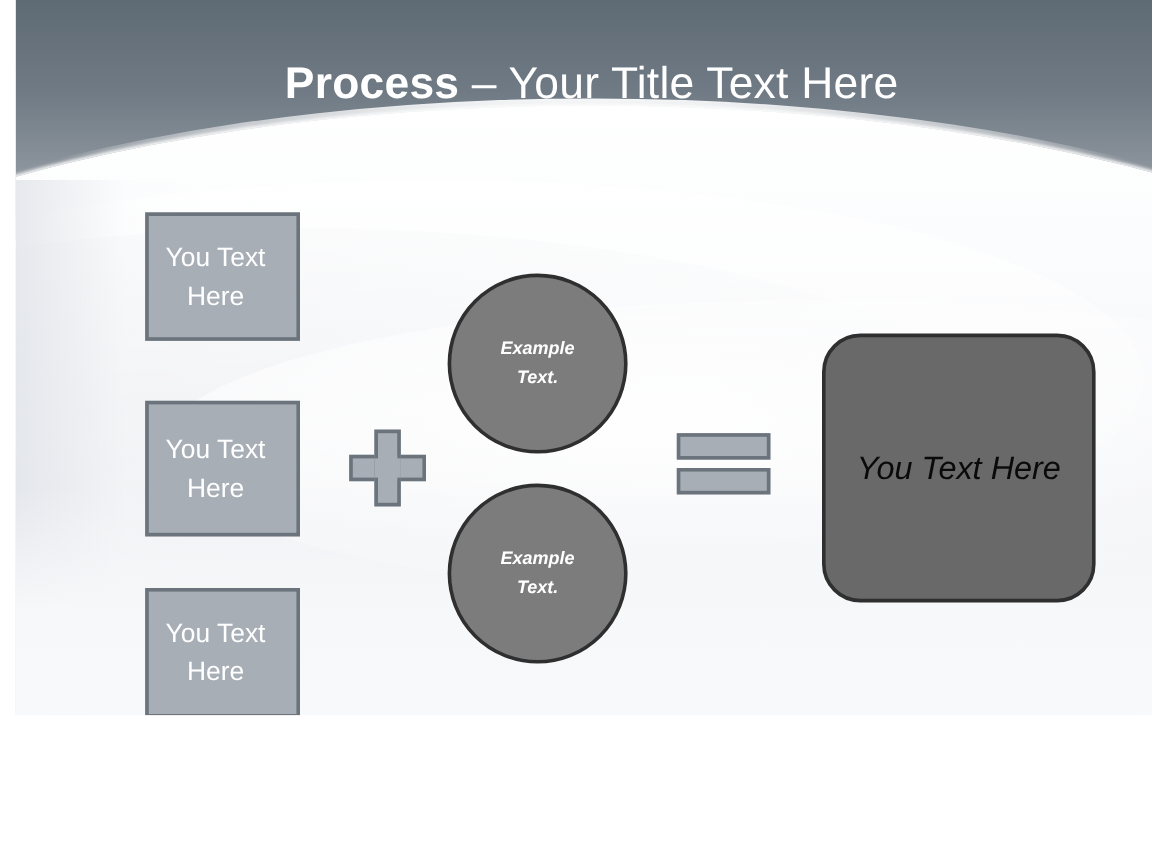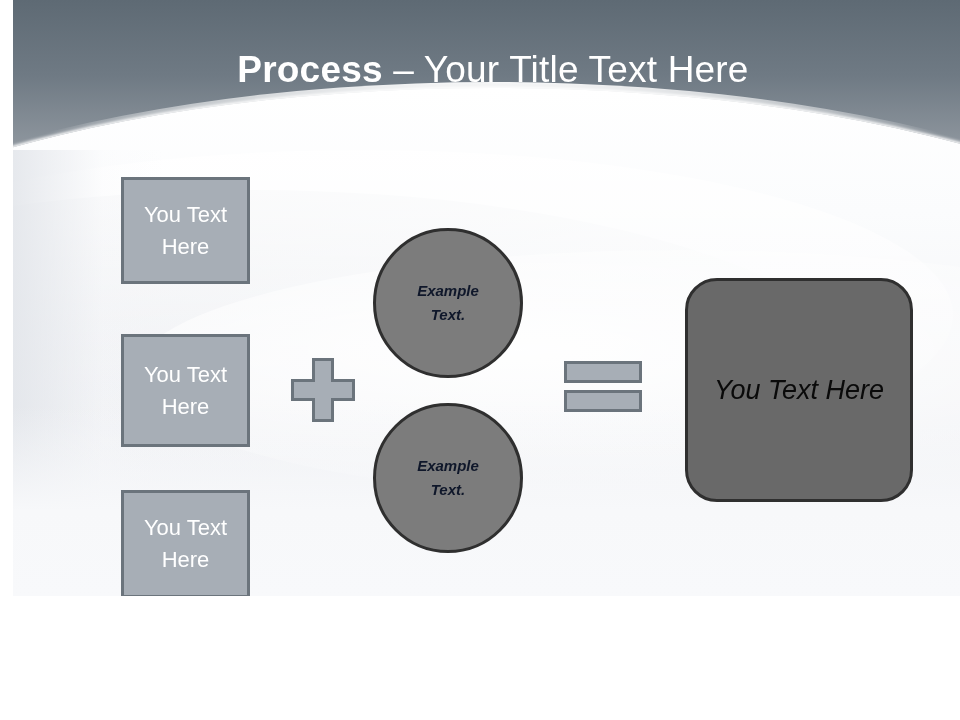--- a/index.html
+++ b/index.html
@@ -126,21 +126,20 @@
     position: absolute;
     box-sizing: border-box;
     background: #a7aeb6;
     border: 3px solid #6b747c;
     color: #ffffff;
     font-size: 22px;
     line-height: 32px;
     text-align: center;
     display: flex;
     align-items: center;
-    justify-content: center;
     padding: 0 14px;
   }
   .input-box .lbl { display: block; }
 
   .op-plus {
     position: absolute;
     left: 278px;
     top: 358px;
     width: 64px;
     height: 64px;
@@ -181,21 +180,21 @@
   }
 
   .circle {
     position: absolute;
     box-sizing: border-box;
     width: 150px;
     height: 150px;
     border-radius: 50%;
     background: #7c7c7c;
     border: 3px solid #2f2f2f;
-    color: #0f172a;
+    color: #ffffff;
     font-size: 15px;
     line-height: 24px;
     font-style: italic;
     font-weight: 700;
     display: flex;
     align-items: center;
     justify-content: center;
     text-align: center;
   }
 

